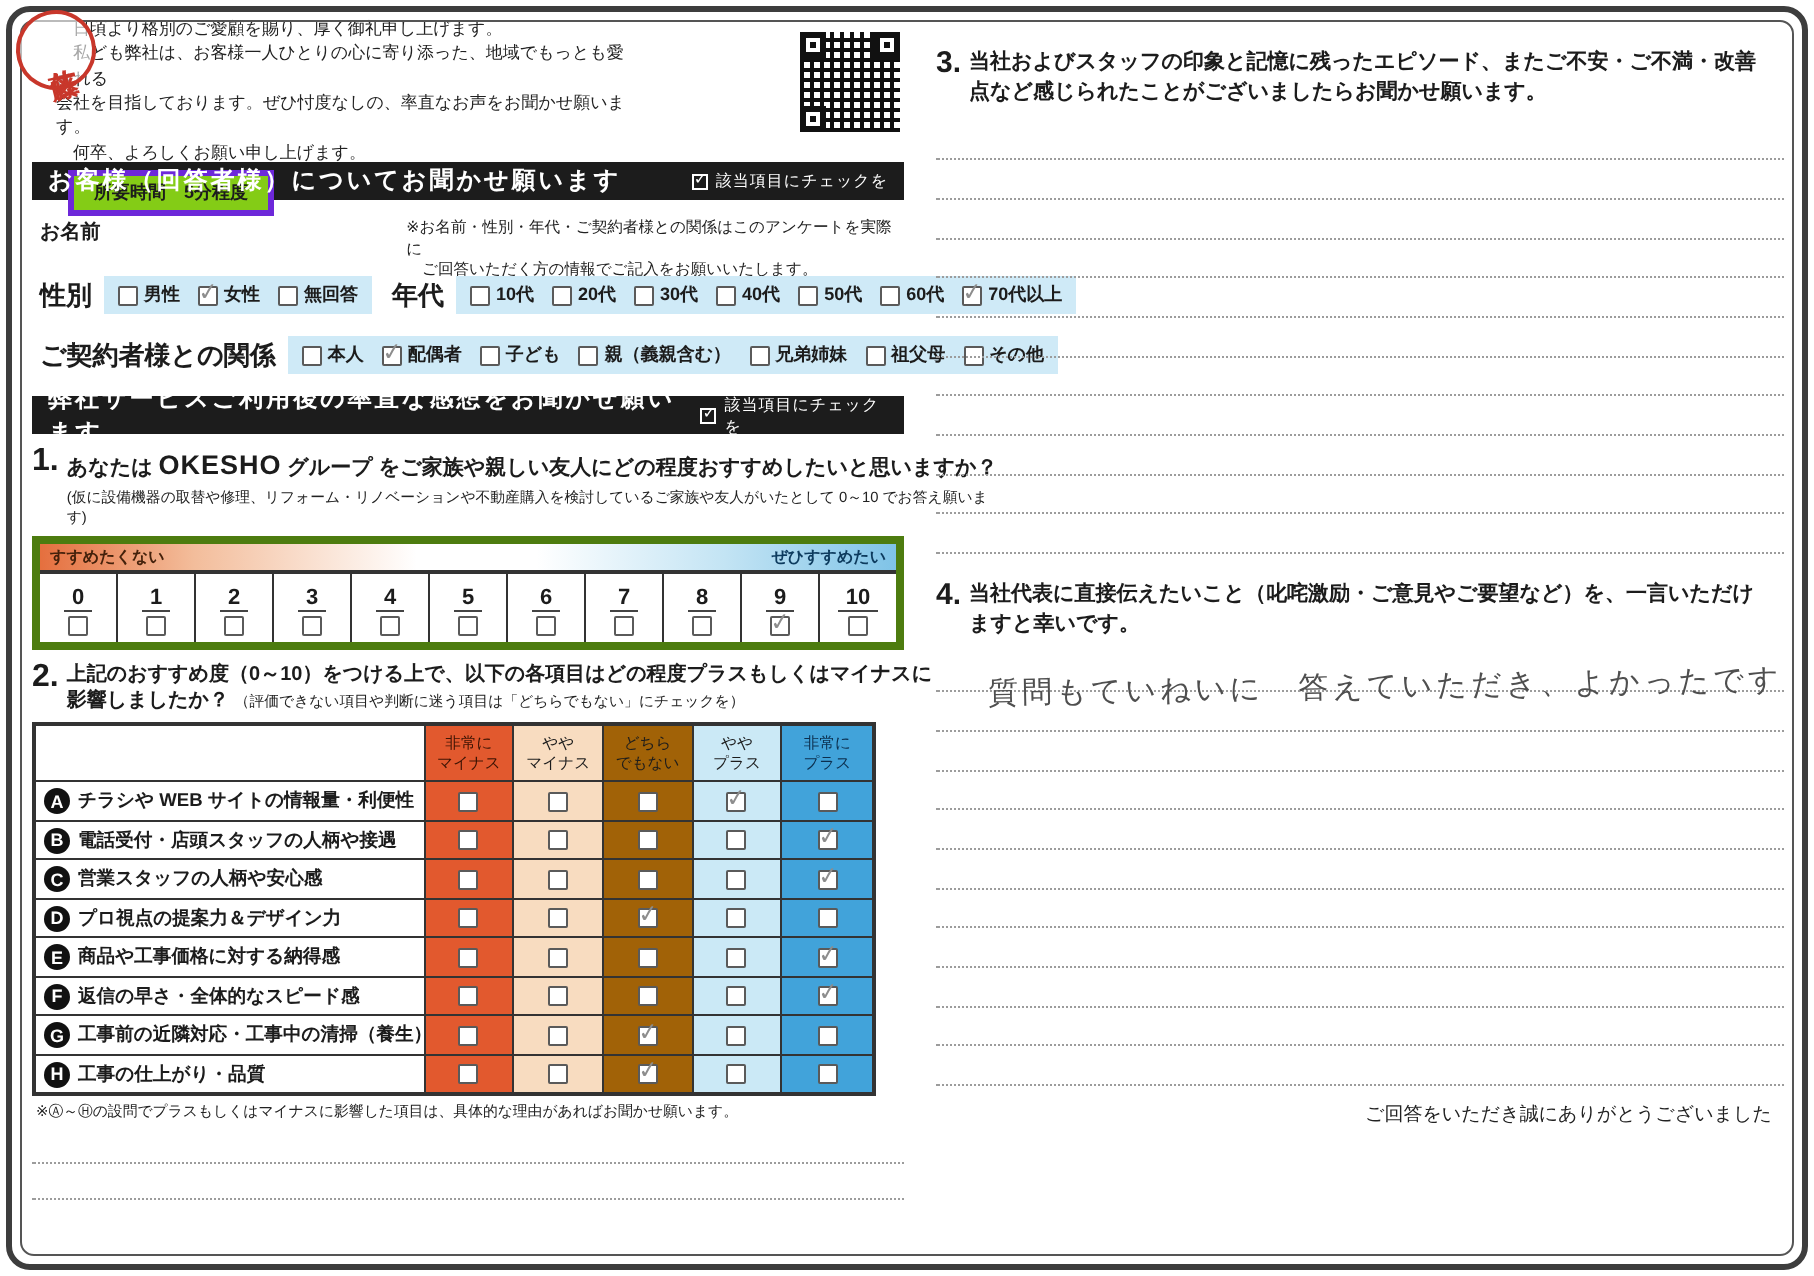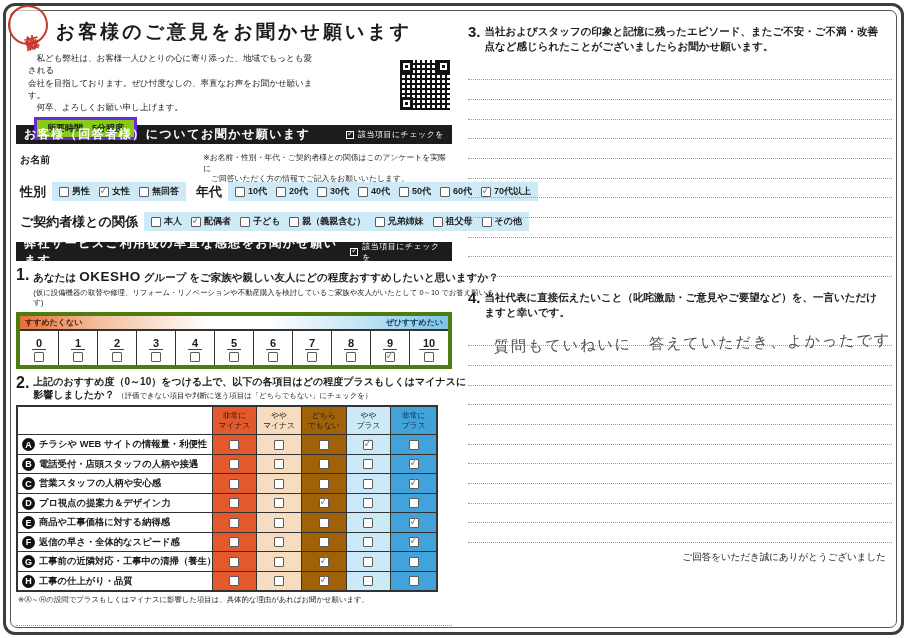--- a/index.html
+++ b/index.html
@@ -103,24 +103,24 @@
 
 <div class="frame-outer"></div>
 <div class="frame-inner"></div>
 
 <div class="stamp">
     <span>佐藤</span>
   </div>
 
 <div class="col-left">
 
-  <div class="page-title">お客様のご意見をお聞かせ願います</div>
 
   <div class="intro-flex">
     <div class="intro-left">
+      <div class="intro-text">　日頃より格別のご愛顧を賜り、厚く御礼申し上げます。</div>
       <div class="intro-text">　私ども弊社は、お客様一人ひとりの心に寄り添った、地域でもっとも愛される</div>
       <div class="intro-text">会社を目指しております。ぜひ忖度なしの、率直なお声をお聞かせ願います。</div>
       <div class="intro-text">　何卒、よろしくお願い申し上げます。</div>
       <div class="time-box">所要時間　5分程度</div>
     </div>
     <div class="qr-area">
       <div class="qr">
           <i class="tl"></i>
           <i class="tr"></i>
           <i class="bl"></i>

